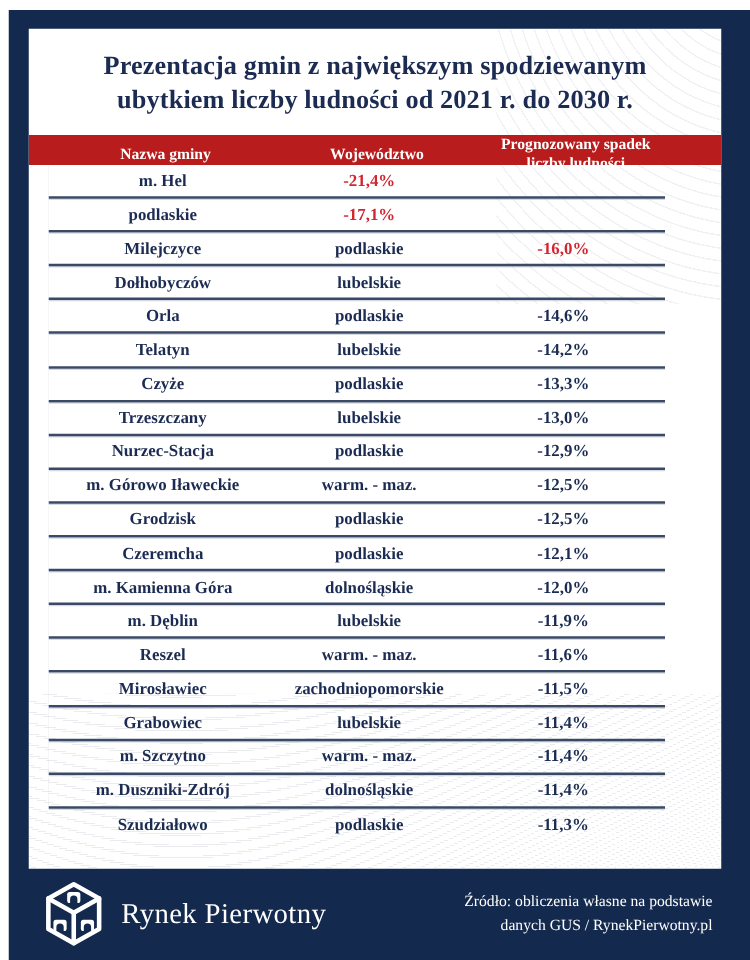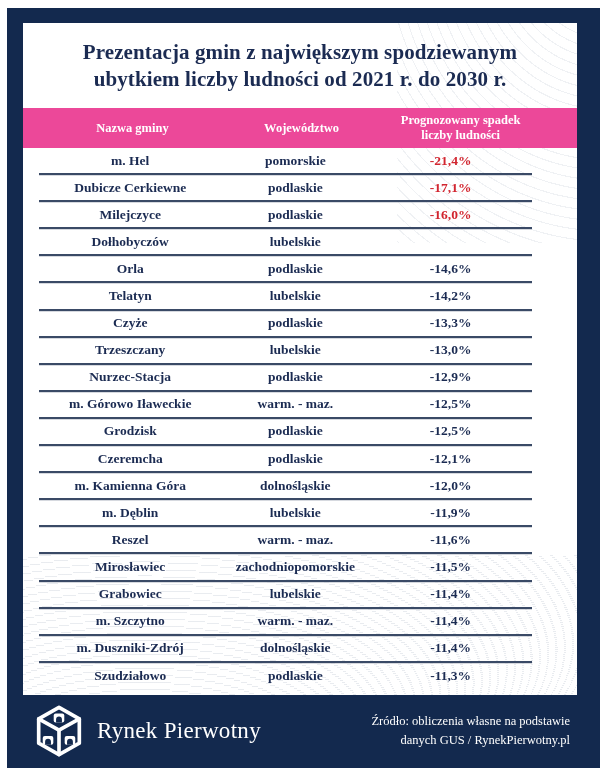--- a/index.html
+++ b/index.html
@@ -35,21 +35,21 @@
     height:85px; display:flex; flex-direction:column;
     justify-content:center; align-items:center;
     position:relative; z-index:2;
   }
   .title-line {
     color:#1B2B52; font-weight:bold; font-size:21px; line-height:1.25;
     text-align:center; letter-spacing:0.1px;
   }
   .thead {
     position:relative; z-index:2;
-    height:40px; background:#ec4899;
+    height:24px; background:#b91c1c;
     display:grid; grid-template-columns:37% 30% 33%;
     align-items:center; padding:0 33px 0 16px;
   }
   .th {
     color:#ffffff; font-weight:bold; font-size:12.5px;
     text-align:center; line-height:1.2;
   }
   .tbody {
     position:relative; z-index:2;
     padding:0 45px 0 16px;
@@ -101,25 +101,23 @@
       <div class="th">
         <span style="display:block">Prognozowany spadek</span>
         <span style="display:block">liczby ludności</span>
       </div>
     </div>
 
     <div class="tbody">
 
     <div class="trow highlight">
           <div class="cell c-name">m. Hel</div>
-          <div class="cell c-woj">pomorskie</div>
           <div class="cell c-val">-21,4%</div>
         </div>
         <div class="trow highlight">
-          <div class="cell c-name">Dubicze Cerkiewne</div>
           <div class="cell c-woj">podlaskie</div>
           <div class="cell c-val">-17,1%</div>
         </div>
         <div class="trow highlight">
           <div class="cell c-name">Milejczyce</div>
           <div class="cell c-woj">podlaskie</div>
           <div class="cell c-val">-16,0%</div>
         </div>
         <div class="trow">
           <div class="cell c-name">Dołhobyczów</div>

